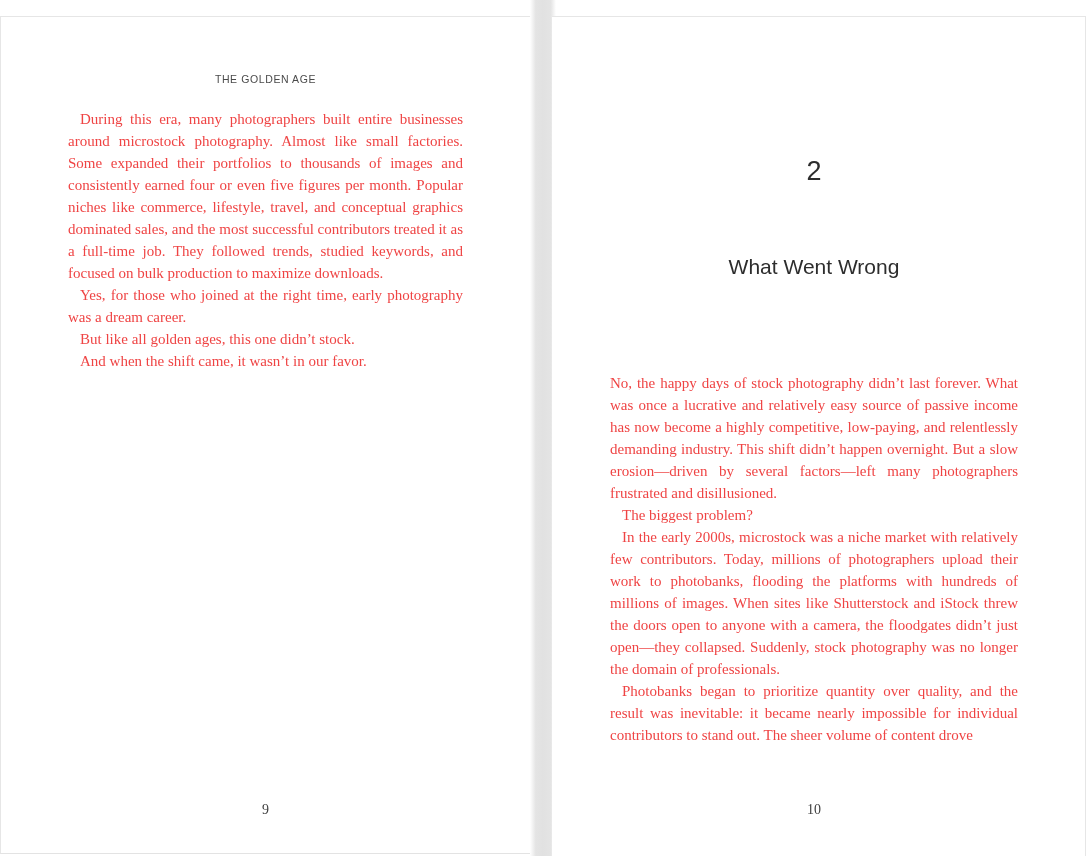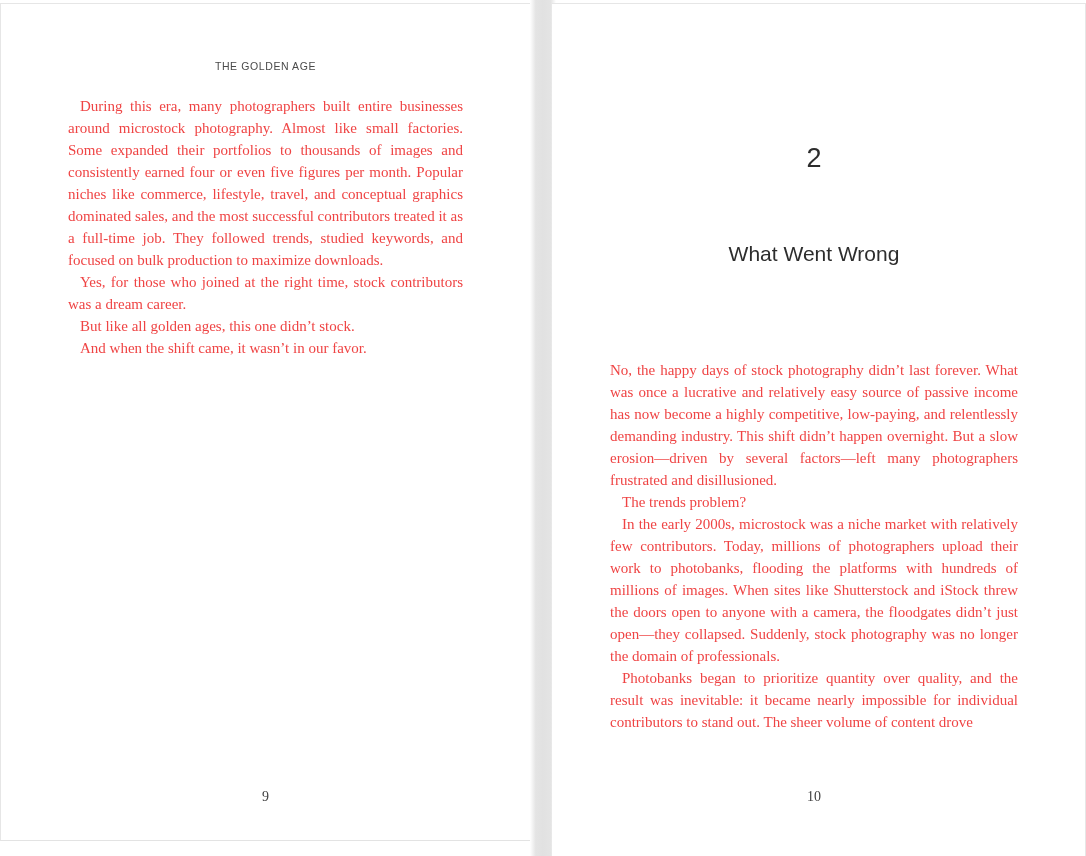--- a/index.html
+++ b/index.html
@@ -10,21 +10,21 @@
   }
   .stage {
     position: relative;
     width: 1086px;
     height: 856px;
     background: #ffffff;
     overflow: hidden;
   }
   .page {
     position: absolute;
-    top: 3px;
+    top: 16px;
     background: #ffffff;
     box-sizing: border-box;
   }
   .page-left {
     left: 0;
     width: 534px;
     height: 838px;
     border-top: 1px solid #e6e6e6;
     border-left: 1px solid #e6e6e6;
     border-bottom: 1px solid #e3e3e3;
@@ -123,38 +123,38 @@
 </head>
 <body>
 
 <div class="stage">
 
   <div class="page page-left">
     <div class="running-header">THE GOLDEN AGE</div>
 
     <div class="body-text body-left">
       <p class="indent">During this era, many photographers built entire businesses around microstock photography. Almost like small factories. Some expanded their portfolios to thousands of images and consistently earned four or even five figures per month. Popular niches like commerce, lifestyle, travel, and conceptual graphics dominated sales, and the most successful contributors treated it as a full-time job. They followed trends, studied keywords, and focused on bulk production to maximize downloads.</p>
-      <p class="indent">Yes, for those who joined at the right time, stock contributors was a dream career.</p>
+      <p class="indent">Yes, for those who joined at the right time, early photography was a dream career.</p>
       <p class="indent">But like all golden ages, this one didn’t stock.</p>
       <p class="indent">And when the shift came, it wasn’t in our favor.</p>
     </div>
 
     <div class="page-number page-number-left">9</div>
   </div>
 
   <div class="gutter"></div>
 
   <div class="page page-right">
     <div class="chapter-number">2</div>
 
     <div class="chapter-title">What Went Wrong</div>
 
     <div class="body-text body-right">
       <p>No, the happy days of stock photography didn’t last forever. What was once a lucrative and relatively easy source of passive income has now become a highly competitive, low-paying, and relentlessly demanding industry. This shift didn’t happen overnight. But a slow erosion—driven by several factors—left many photographers frustrated and disillusioned.</p>
-      <p class="indent">The trends problem?</p>
+      <p class="indent">The biggest problem?</p>
       <p class="indent">In the early 2000s, microstock was a niche market with relatively few contributors. Today, millions of photographers upload their work to photobanks, flooding the platforms with hundreds of millions of images. When sites like Shutterstock and iStock threw the doors open to anyone with a camera, the floodgates didn’t just open—they collapsed. Suddenly, stock photography was no longer the domain of professionals.</p>
       <p class="indent">Photobanks began to prioritize quantity over quality, and the result was inevitable: it became nearly impossible for individual contributors to stand out. The sheer volume of content drove</p>
     </div>
 
     <div class="page-number page-number-right">10</div>
   </div>
 
 </div>
 
 </body></html>

